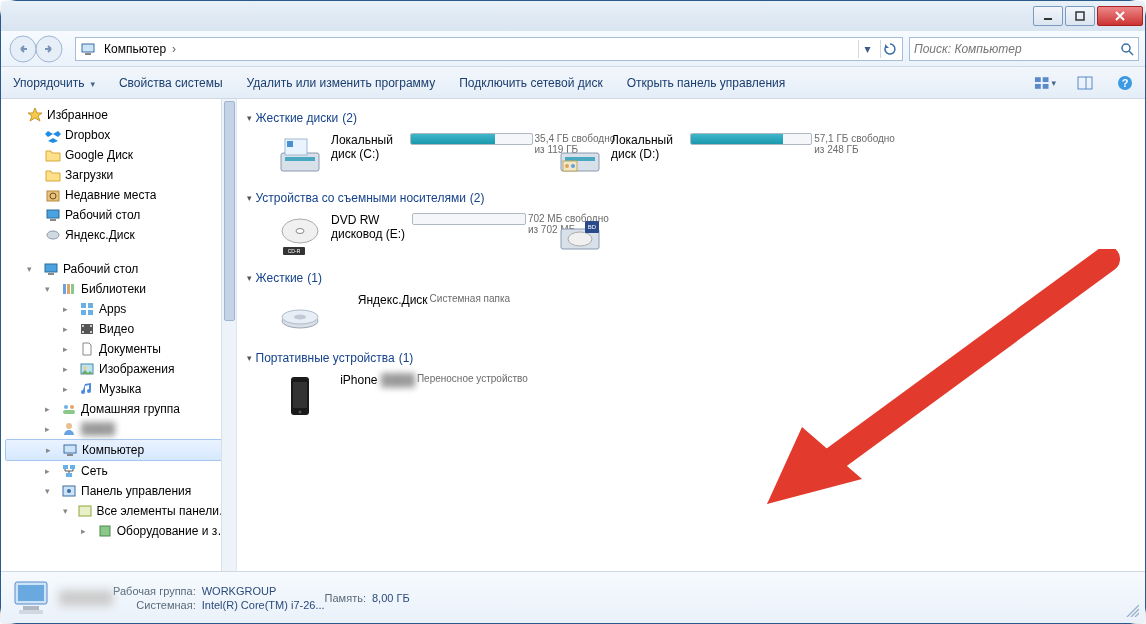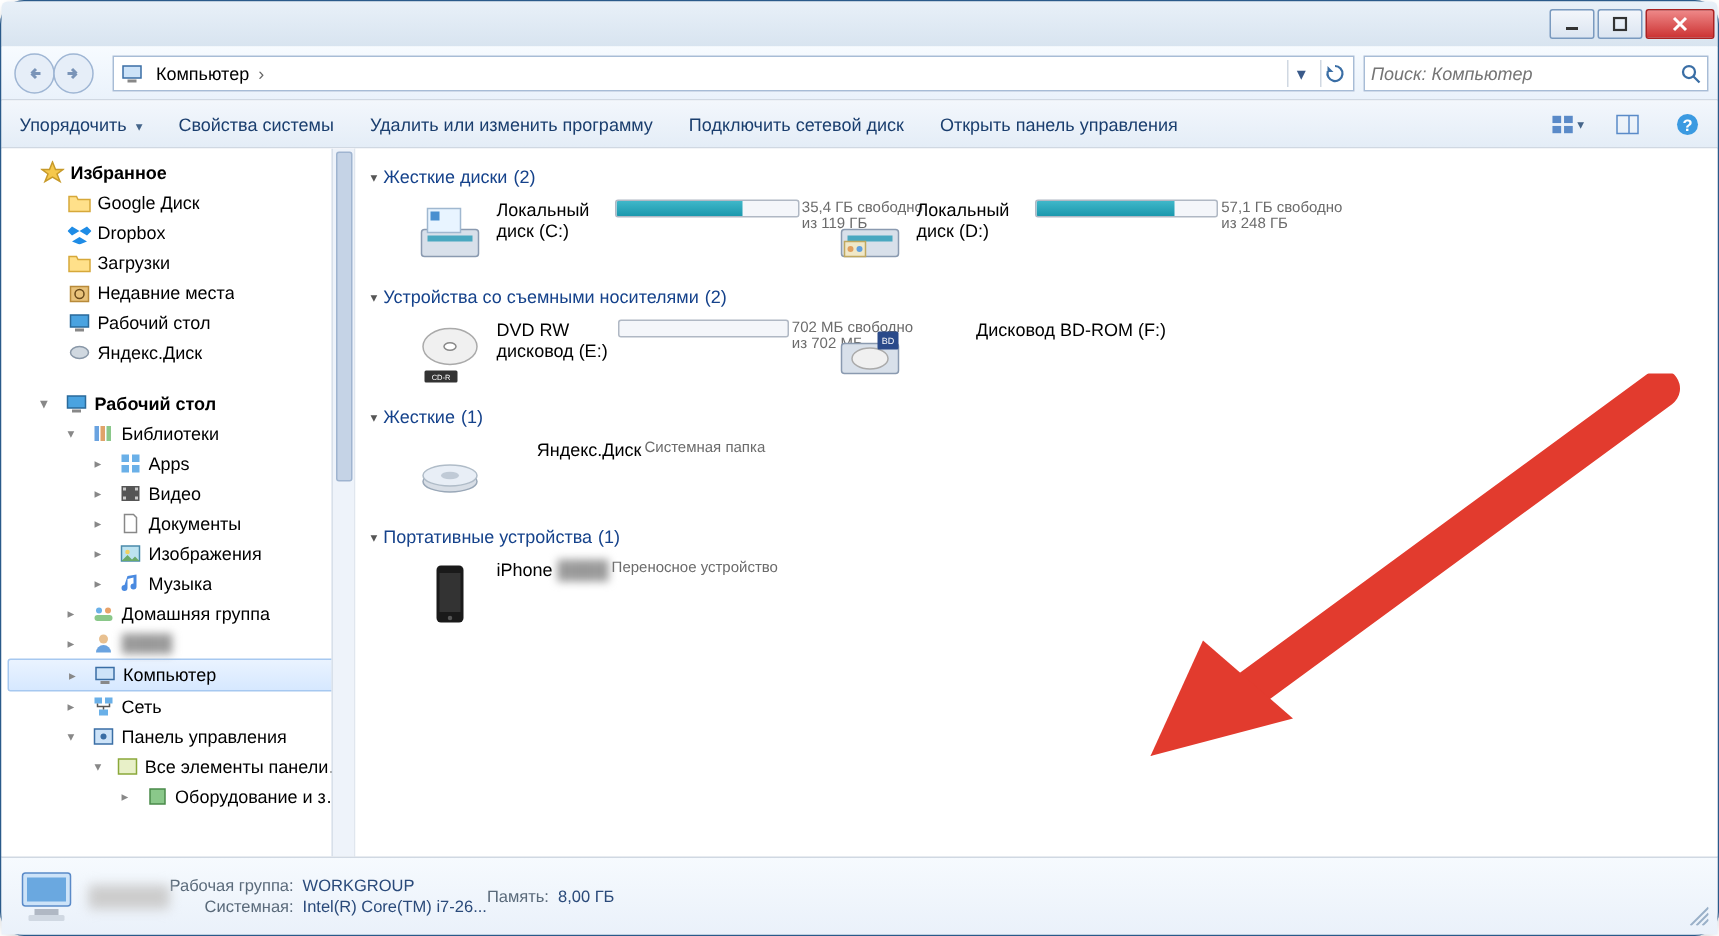--- a/index.html
+++ b/index.html
@@ -34,21 +34,21 @@
 .tooliconbtn svg { width:16px; height:16px; }
 .helpicon { color: #2a7ab8; }
 
 
 .content { flex: 1; display: flex; min-height: 0; }
 
 
 .sidebar { width: 236px; border-right: 1px solid #e0e6ee; background: #fff; padding: 6px 0 6px 4px; overflow-y: auto; position:relative; }
 .tree-group { margin-bottom: 14px; }
 .tree-item { display: flex; align-items: center; gap: 4px; padding: 2px 4px 2px 8px; white-space: nowrap; cursor: default; }
-.tree-item.lv1 { padding-left: 22px; font-weight: bold; }
+.tree-item.lv1 { padding-left: 22px; }
 .tree-item.lv2 { padding-left: 40px; }
 .tree-item.lv3 { padding-left: 58px; }
 .tree-item .exp { width: 12px; color: #888; font-size: 9px; }
 .tree-item .ico { width: 16px; height: 16px; display:flex; align-items:center; justify-content:center; }
 .tree-item.selected { background: linear-gradient(#eaf3ff,#d6e8ff); border: 1px solid #a6c8f0; border-radius: 2px; }
 .tree-item span.label { overflow: hidden; text-overflow: ellipsis; }
 .blur { filter: blur(3px); color: #999; }
 
 
 .mainpanel { flex: 1; padding: 8px 10px; overflow: auto; position: relative; background: #fff; }
@@ -186,32 +186,32 @@
           <span class="ico">
               <svg width="16" height="16">
                 <path d="M8 1 l2 5 5 0 -4 3 2 5 -5 -3 -5 3 2 -5 -4 -3 5 0 z" fill="#f6c84c" stroke="#c79a2a"></path>
               </svg>
             </span>
           <span class="label">Избранное</span>
         </div>
         <div class="tree-item lv2">
             <span class="ico">
               <svg width="16" height="16">
+                <path d="M3 4 l5 3 -5 3 -3 -3 z M13 4 l-5 3 5 3 3 -3 z M8 11 l-5 3 5 2 5 -2 z" fill="#1f8ce6"></path>
+              </svg>
+            </span>
+            <span class="label">Dropbox</span>
+          </div>
+        <div class="tree-item lv2">
+            <span class="ico">
+              <svg width="16" height="16">
                 <path d="M1 4 l5 0 1 2 8 0 0 8 -14 0 z" fill="#ffe08a" stroke="#d6a83a"></path>
               </svg>
             </span>
             <span class="label">Google Диск</span>
-          </div>
-        <div class="tree-item lv2">
-            <span class="ico">
-              <svg width="16" height="16">
-                <path d="M3 4 l5 3 -5 3 -3 -3 z M13 4 l-5 3 5 3 3 -3 z M8 11 l-5 3 5 2 5 -2 z" fill="#1f8ce6"></path>
-              </svg>
-            </span>
-            <span class="label">Dropbox</span>
           </div>
         <div class="tree-item lv2">
             <span class="ico">
               <svg width="16" height="16">
                 <path d="M1 4 l5 0 1 2 8 0 0 8 -14 0 z" fill="#ffe08a" stroke="#d6a83a"></path>
               </svg>
             </span>
             <span class="label">Загрузки</span>
           </div>
         <div class="tree-item lv2">
@@ -462,23 +462,20 @@
         </div>
         <div class="driveitem">
           <div class="dicon">
               <svg width="46" height="46">
                 <rect x="4" y="16" width="38" height="20" rx="2" fill="#d8e0ea" stroke="#8a9ab0"></rect>
                 <ellipse cx="23" cy="26" rx="12" ry="7" fill="#f0f0f0" stroke="#aaa"></ellipse>
                 <rect x="28" y="8" width="14" height="12" rx="1" fill="#2a4a8a"></rect>
                 <text x="35" y="16" fill="#fff" font-size="6" text-anchor="middle">BD</text>
               </svg>
             </div>
-          <div class="dbody" style="justify-content:center">
-              <span class="dtitle">Дисковод BD-ROM (F:)</span>
-            </div>
         </div>
       </div>
 
       <div class="section-head">
           <span class="tri">▾</span>
           <span>Жесткие</span> 
           <span class="count">(1)</span>
         </div>
       <div class="itemrow">
         <div class="driveitem">
@@ -503,21 +500,21 @@
         </div>
       <div class="itemrow">
         <div class="driveitem">
           <div class="dicon">
               <svg width="46" height="46">
                 <rect x="14" y="4" width="18" height="38" rx="3" fill="#1a1a1a"></rect>
                 <rect x="16" y="9" width="14" height="26" fill="#333"></rect>
                 <circle cx="23" cy="39" r="1.5" fill="#555"></circle>
               </svg>
             </div>
-          <div class="dbody" style="">
+          <div class="dbody" style="justify-content:center">
               <span><span class="dtitle">iPhone</span> <span class="blur">████</span></span>
               <span class="dsub">Переносное устройство</span>
             </div>
         </div>
       </div>
 
       <svg class="redarrow" width="400" height="260">
         <defs></defs>
         <path d="M370 10 L70 230" stroke="#e23b2e" stroke-width="26" stroke-linecap="round"></path>
         <path d="M30 255 L110 218 L78 190 Z" fill="#e23b2e"></path>

